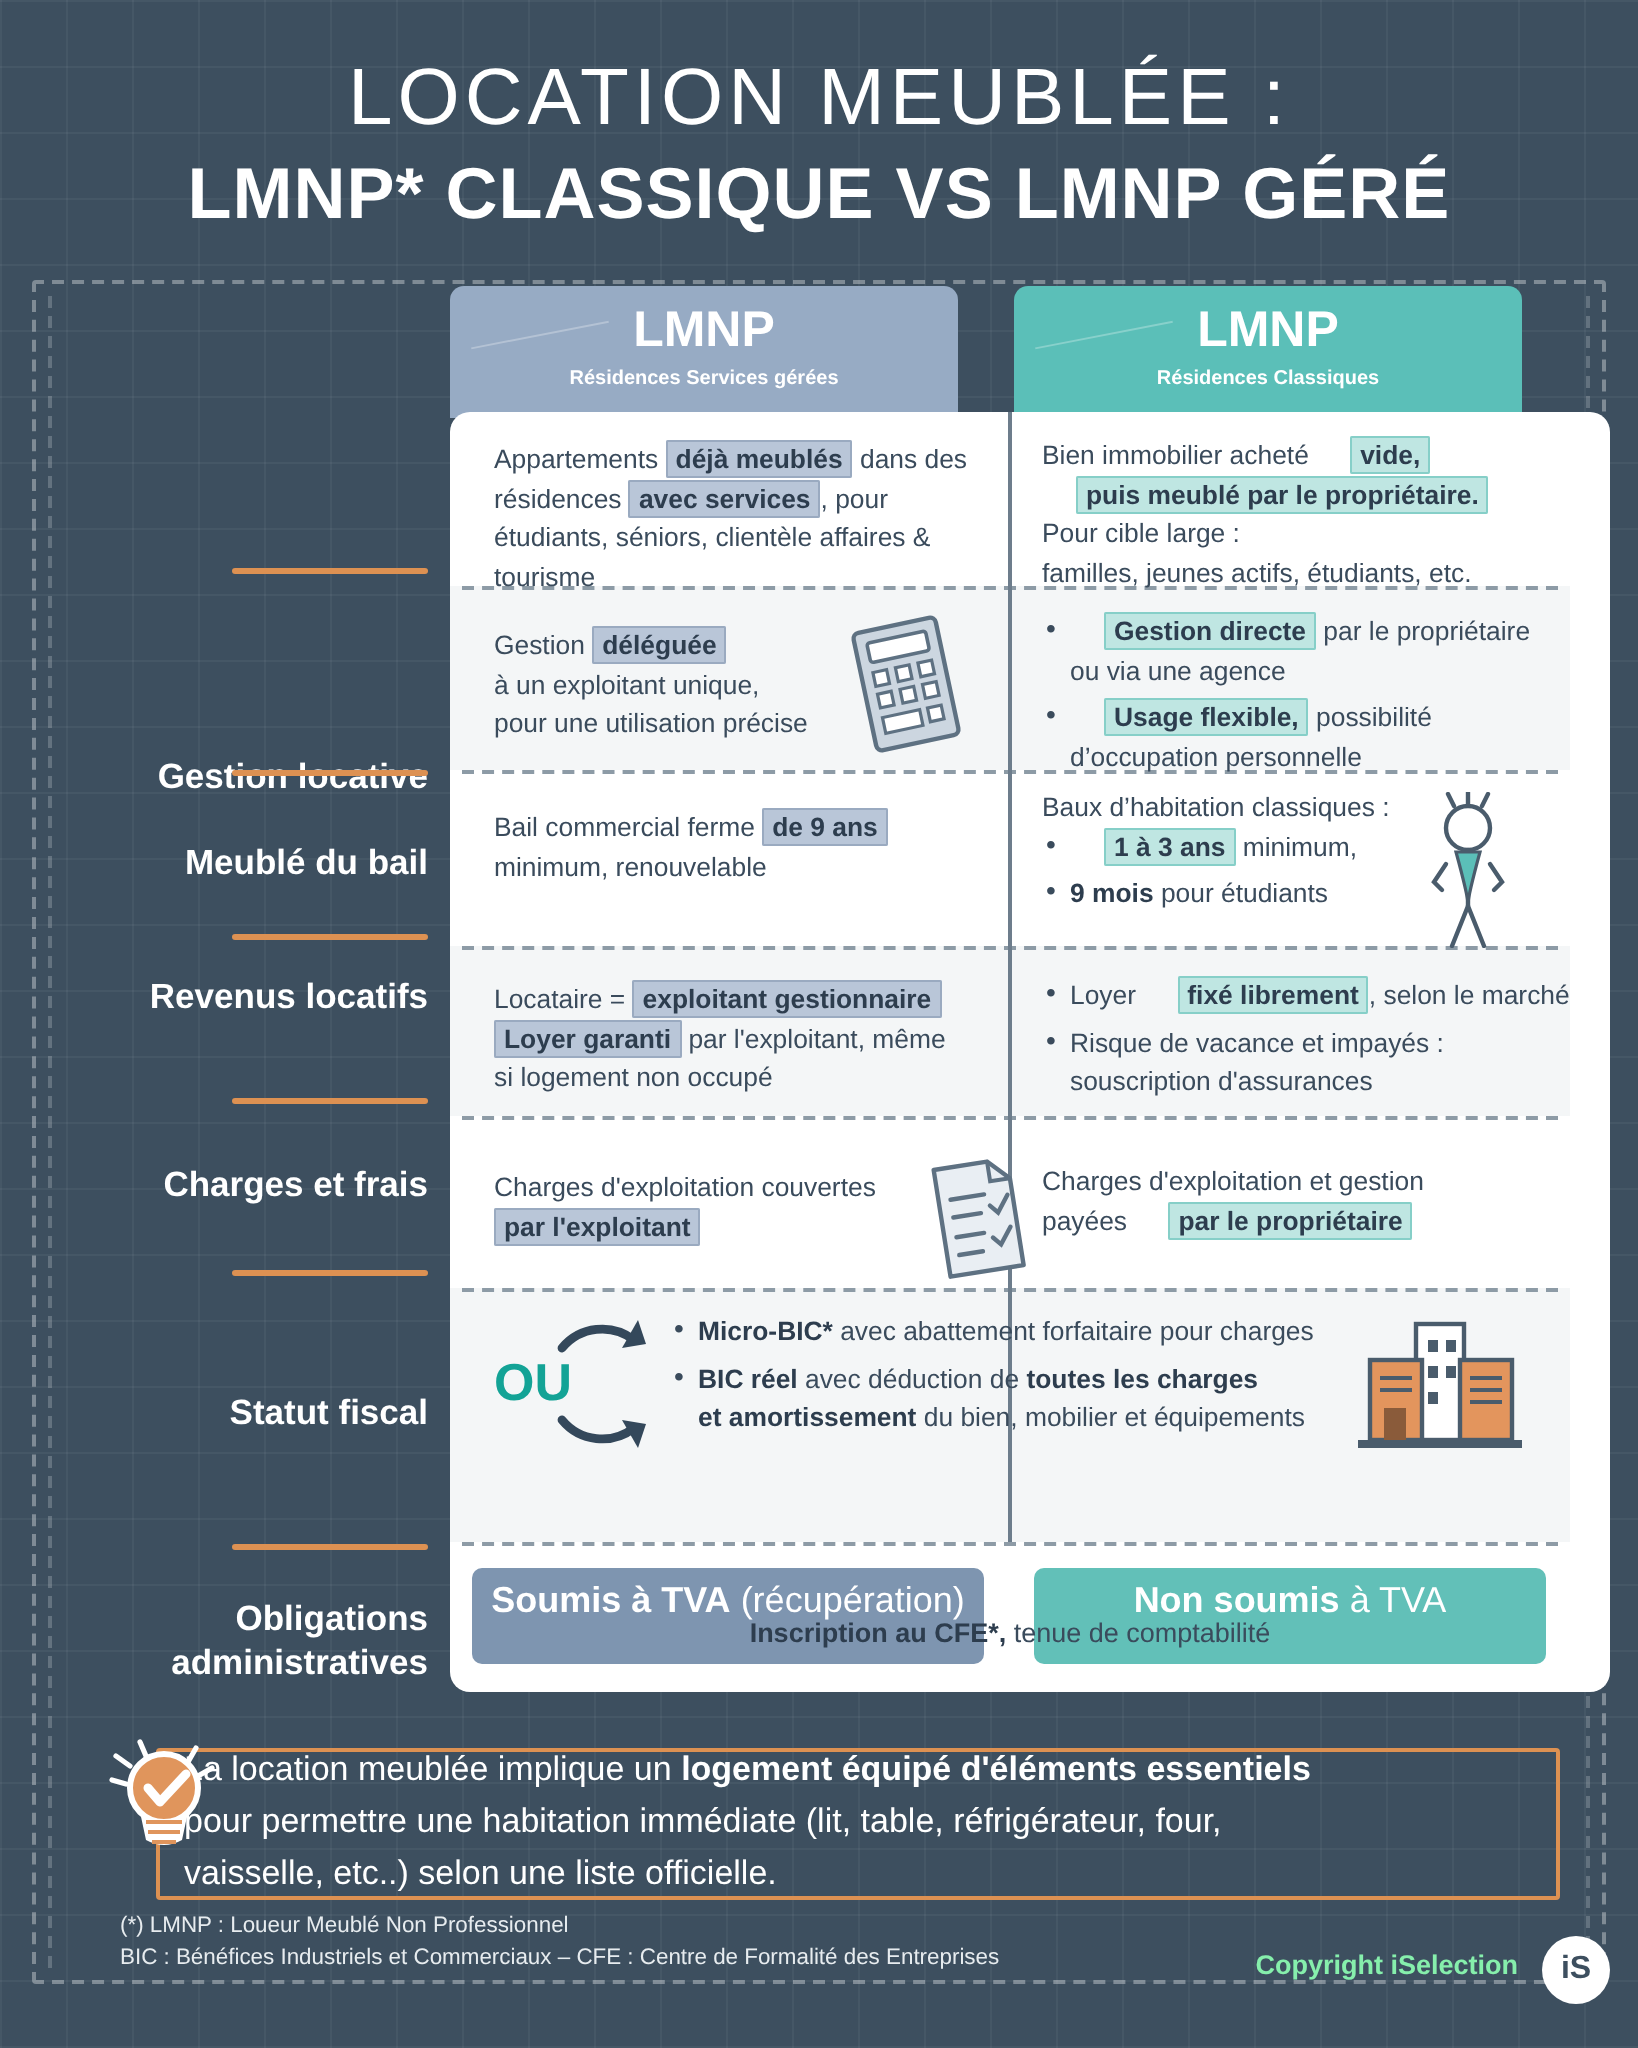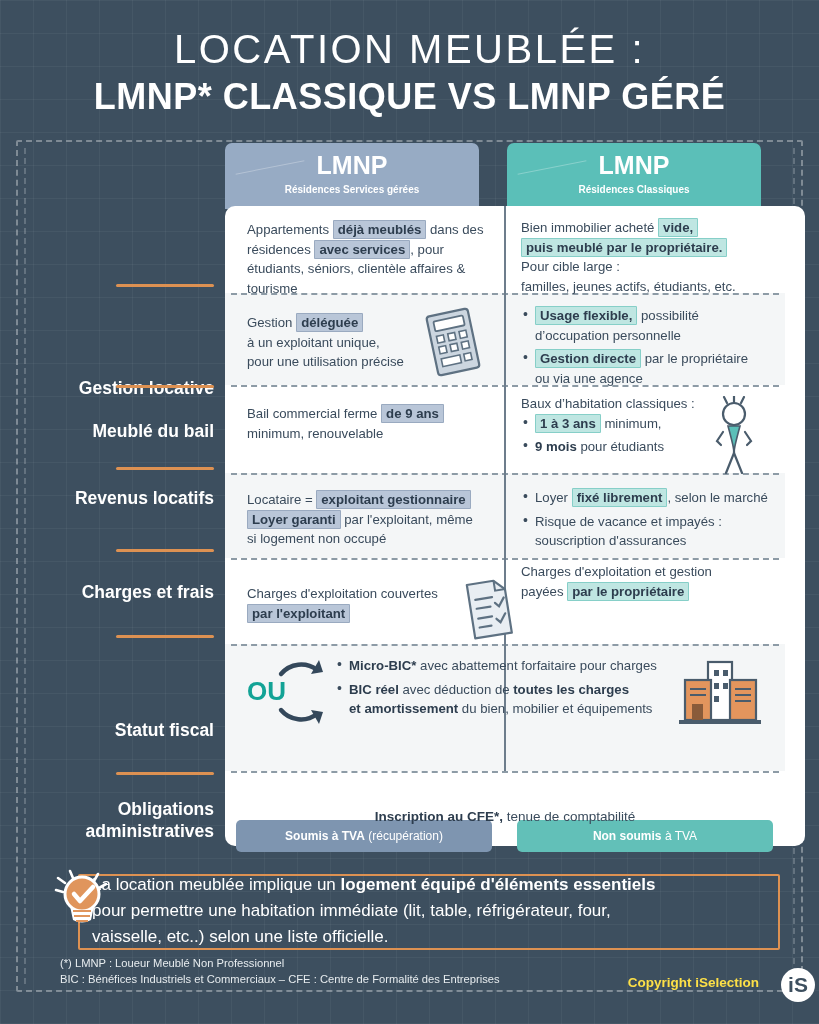--- a/index.html
+++ b/index.html
@@ -85,56 +85,56 @@
     position:absolute;width:98px;height:3px;background:#dd9152;border-radius:2px;
   }
 
   
   .cell{
     position:absolute;box-sizing:border-box;
     color:#3a4b5c;font-size:13.2px;line-height:19.5px;
   }
   .cell b{font-weight:bold;color:#2d3d4e;}
   .hl-b{background:#b9c6d8;padding:1px 4px;border:1px solid #9aaac0;border-radius:1px;}
-  .hl-t{background:#bfe6e2;padding:1px 4px;border:1px solid #86cfc8;border-radius:1px;}
+  .hl-t{background:#bfe6e2;padding:1px 4px;border:1px solid #86cfc8;border-radius:1px;margin-left:17px;}
   ul.bl{margin:0;padding:0 0 0 14px;list-style:none;}
   ul.bl li{position:relative;margin:0 0 4px 0;}
   ul.bl li:before{
     content:"•";position:absolute;left:-12px;top:-1px;color:#3a4b5c;font-size:14px;
   }
 
   
   .tva{
-    position:absolute;height:32px;width:256px;border-radius:5px;color:#fff;
-    font-size:12px;line-height:32px;text-align:center;margin-top:36px;
+    position:absolute;height:48px;width:256px;border-radius:5px;color:#fff;
+    font-size:18px;line-height:32px;text-align:center;
   }
   .tva b{font-weight:bold;}
 
   
   #callout{
     position:absolute;left:78px;top:874px;width:698px;height:72px;
     border:2px solid #dd9152;border-radius:2px;z-index:5;
   }
   #callout-text{
     position:absolute;left:92px;top:872px;width:690px;
     color:#ffffff;font-size:17px;line-height:26px;z-index:6;
   }
   #callout-text b{font-weight:bold;}
 
   #footnotes{
     position:absolute;left:60px;top:955px;width:560px;z-index:6;
     color:#e7ecef;font-size:11.2px;line-height:16px;
   }
   #copyright{
     position:absolute;right:60px;top:975px;z-index:6;
-    color:#fde047;font-size:13.5px;font-weight:bold;
+    color:#86efac;font-size:13.5px;font-weight:bold;
   }
   #logo{
-    position:absolute;right:4px;top:968px;width:34px;height:34px;border-radius:50%;
-    background:#ffffff;color:#3d4f5f;font-size:21px;font-weight:bold;
+    position:absolute;right:14px;top:968px;width:34px;height:34px;border-radius:50%;
+    background:#ffffff;color:#3d4f5f;font-size:16px;font-weight:bold;
     text-align:center;line-height:34px;z-index:6;
   }
   .icon{position:absolute;}
 </style>
 </head>
 <body>
 
 <div id="grid"></div>
 <div id="outer-frame"></div>
 <div id="outer-frame2"></div>
@@ -170,22 +170,22 @@
     <div class="rowdash" style="top:438px;"></div>
     <div class="rowdash" style="top:565px;"></div>
     <div id="vdiv"></div>
 
     <div class="cell" style="left:22px;top:14px;width:252px;">Appartements <b class="hl-b">déjà meublés</b> dans des résidences <b class="hl-b">avec services</b>, pour étudiants, séniors, clientèle affaires &amp; tourisme</div>
     <div class="cell" style="left:296px;top:12px;width:262px;">Bien immobilier acheté <b class="hl-t">vide,</b><br><b class="hl-t">puis meublé par le propriétaire.</b><br>Pour cible large :<br>familles, jeunes actifs, étudiants, etc.</div>
 
     <div class="cell" style="left:22px;top:107px;width:200px;">Gestion <b class="hl-b">déléguée</b><br>à un exploitant unique,<br>pour une utilisation précise</div>
     <div class="cell" style="left:296px;top:100px;width:262px;">
         <ul class="bl">
+          <li><b class="hl-t">Gestion directe</b> par le propriétaire<br>ou via une agence</li>
           <li><b class="hl-t">Usage flexible,</b> possibilité<br>d’occupation personnelle</li>
-          <li><b class="hl-t">Gestion directe</b> par le propriétaire<br>ou via une agence</li>
         </ul>
       </div>
 
     <svg class="icon" style="left:195px;top:100px;" width="66" height="72" viewBox="0 0 66 72">
       <g transform="rotate(-12 33 36)">
         <rect x="12" y="6" width="42" height="60" rx="3" fill="#ccd6e0" stroke="#5e7182" stroke-width="2.2"></rect>
         <rect x="18" y="12" width="30" height="10" rx="1.5" fill="#fff" stroke="#5e7182" stroke-width="1.8"></rect>
         <rect x="18" y="27" width="7" height="7" fill="#fff" stroke="#5e7182" stroke-width="1.6"></rect>
         <rect x="29.5" y="27" width="7" height="7" fill="#fff" stroke="#5e7182" stroke-width="1.6"></rect>
         <rect x="41" y="27" width="7" height="7" fill="#fff" stroke="#5e7182" stroke-width="1.6"></rect>
@@ -216,21 +216,21 @@
 
     <div class="cell" style="left:22px;top:284px;width:258px;">Locataire = <b class="hl-b">exploitant gestionnaire</b><br><b class="hl-b">Loyer garanti</b> par l'exploitant, même<br>si logement non occupé</div>
     <div class="cell" style="left:296px;top:282px;width:265px;">
         <ul class="bl">
           <li>Loyer <b class="hl-t">fixé librement</b>, selon le marché</li>
           <li>Risque de vacance et impayés :<br>souscription d'assurances</li>
         </ul>
       </div>
 
     <div class="cell" style="left:22px;top:378px;width:215px;">Charges d'exploitation couvertes<br><b class="hl-b">par l'exploitant</b></div>
-    <div class="cell" style="left:296px;top:356px;width:240px;">Charges d'exploitation et gestion<br>payées <b class="hl-t">par le propriétaire</b></div>
+    <div class="cell" style="left:296px;top:375px;width:240px;">Charges d'exploitation et gestion<br>payées <b class="hl-t">par le propriétaire</b></div>
 
     <svg class="icon" style="left:233px;top:370px;" width="60" height="68" viewBox="0 0 60 68">
       <g transform="rotate(-9 30 34)">
         <path d="M13 6 H40 L50 16 V60 H13 Z" fill="#e9eef3" stroke="#5e7182" stroke-width="2.2" stroke-linejoin="round"></path>
         <path d="M40 6 V16 H50" fill="none" stroke="#5e7182" stroke-width="2"></path>
         <g stroke="#5e7182" stroke-width="2.2" stroke-linecap="round" fill="none">
           <path d="M19 22 H36"></path>
             <path d="M19 31 H33"></path>
           <path d="M19 41 H33"></path>
             <path d="M19 50 H31"></path>
@@ -289,21 +289,21 @@
 
   <div class="rowlabel" style="top:277px;">Meublé du bail</div>
   <div class="labelrule" style="left:92px;top:324px;"></div>
 
   <div class="rowlabel" style="top:344px;">Revenus locatifs</div>
   <div class="labelrule" style="left:92px;top:406px;"></div>
 
   <div class="rowlabel" style="top:438px;">Charges et frais</div>
   <div class="labelrule" style="left:92px;top:492px;"></div>
 
-  <div class="rowlabel" style="top:576px;text-align:right;">Statut fiscal</div>
+  <div class="rowlabel" style="top:552px;text-align:right;">Statut fiscal</div>
   <div class="labelrule" style="left:92px;top:629px;"></div>
 
   <div class="rowlabel" style="top:655px;">
     <div>Obligations</div>
     <div>administratives</div>
   </div>
 </div>
 
 <div id="callout"></div>
 <svg class="icon" style="left:48px;top:866px;z-index:7;" width="72" height="72" viewBox="0 0 72 72">

